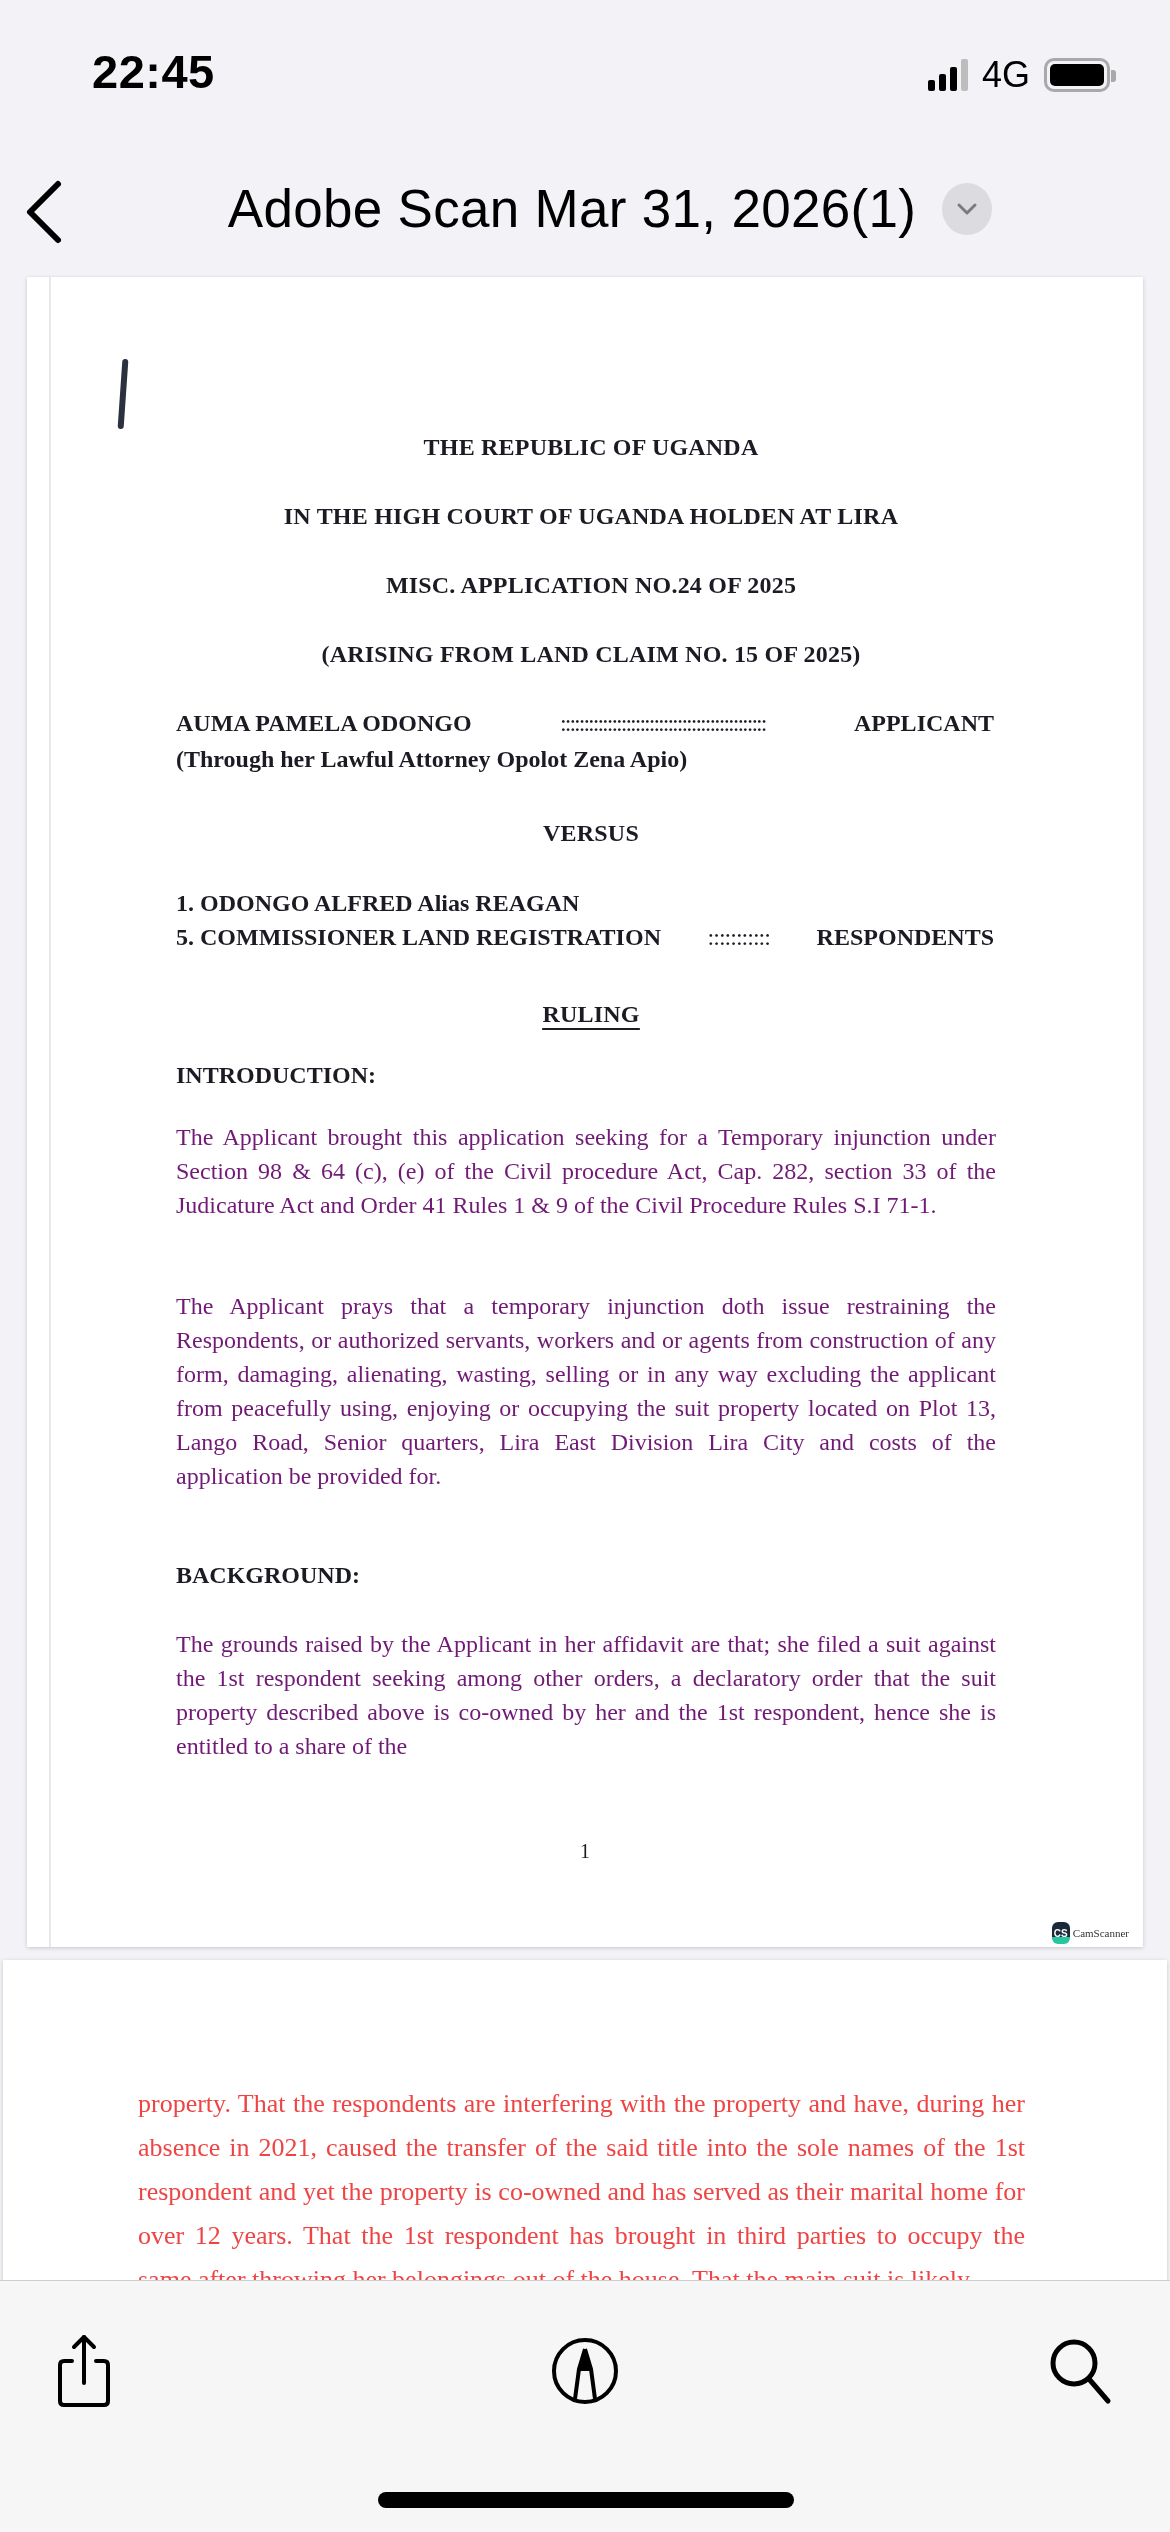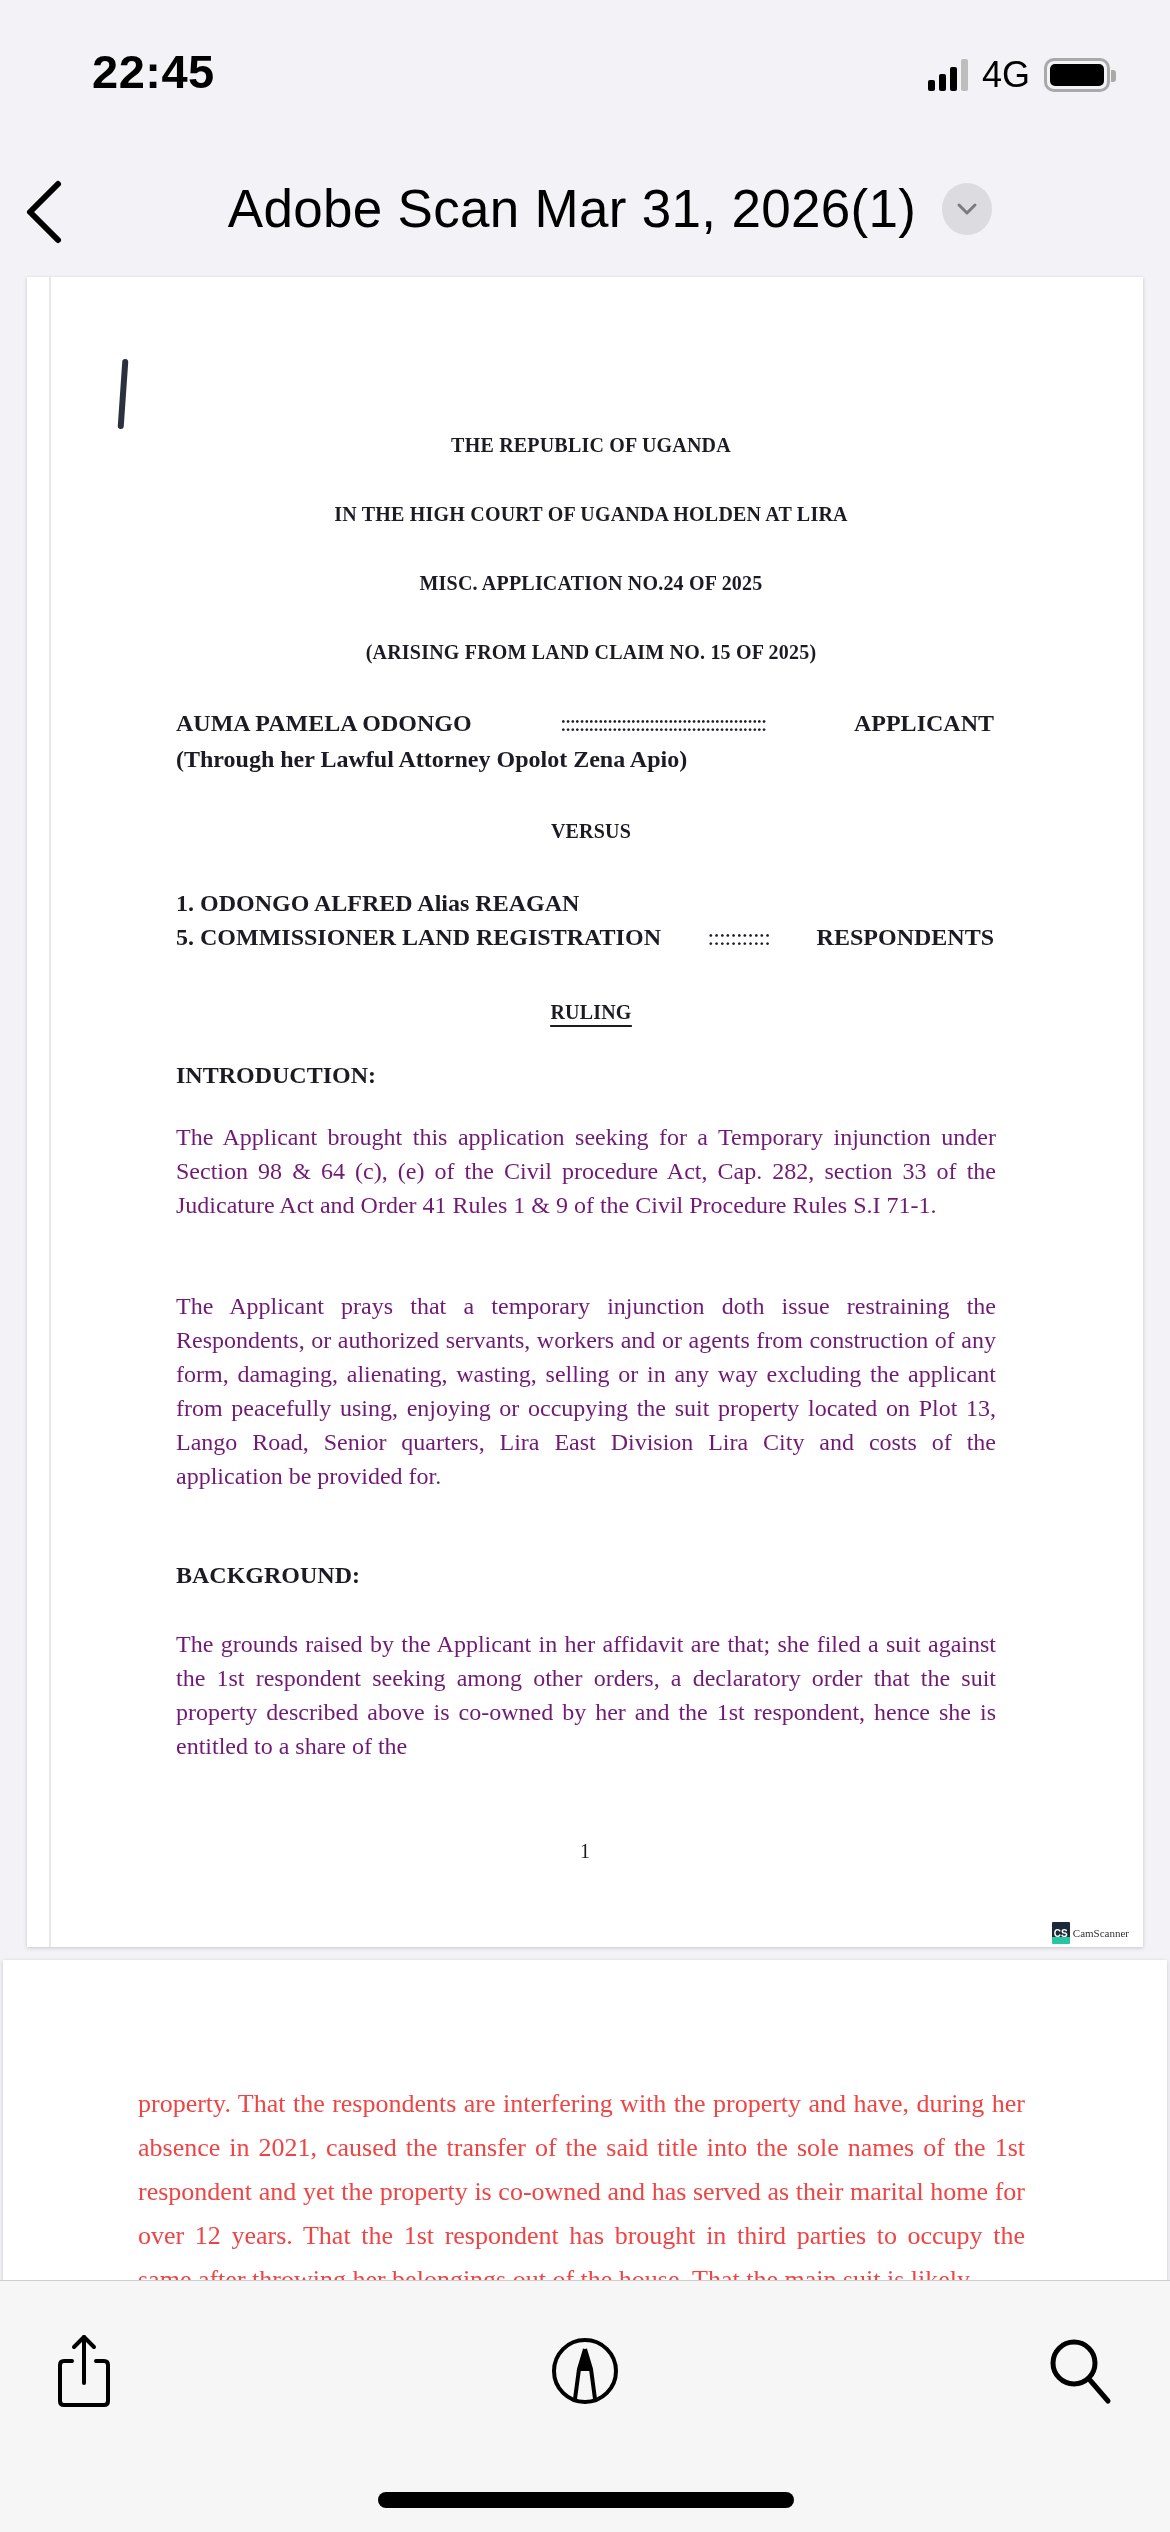--- a/index.html
+++ b/index.html
@@ -28,28 +28,28 @@
     
     .doc-viewport { position: absolute; top: 275px; left: 0; width: 1170px; height: 2005px; overflow: hidden; }
     .page { position: absolute; background: #fff; box-shadow: 0 1px 4px rgba(0,0,0,0.18); }
     .page-1 { left: 27px; top: 2px; width: 1116px; height: 1670px; }
     .page-2 { left: 3px; top: 1685px; width: 1164px; height: 400px; }
     .scan-edge { position: absolute; left: 22px; top: 0; width: 2px; height: 100%; background: #e8e8e8; }
 
     .doc-text { font-family: "Liberation Serif", serif; color: #1b1b24; }
     .hw-mark { position: absolute; left: 93px; top: 82px; width: 6px; height: 70px; background: #2c3140; border-radius: 3px; transform: rotate(4deg); }
 
-    .center-line { position: absolute; left: 0; width: 100%; text-align: center; font-weight: bold; font-size: 20px; letter-spacing: 0.2px; padding-left: 12px; }
+    .center-line { position: absolute; left: 0; width: 100%; text-align: center; font-weight: bold; font-size: 24px; letter-spacing: 0.2px; padding-left: 12px; }
     .bold-line { position: absolute; left: 149px; font-weight: bold; font-size: 24px; white-space: nowrap; }
     .bold-line.right-just { width: 818px; display: flex; justify-content: space-between; }
     .ruling { text-decoration: underline; text-underline-offset: 6px; margin-top: 8px; }
     .para { position: absolute; left: 149px; width: 820px; font-size: 24px; line-height: 34px; text-align: justify; color: #701a75; }
     .page-num { position: absolute; left: 0; width: 100%; text-align: center; font-size: 20px; top: 1563px; }
     .camscanner { position: absolute; right: 14px; top: 1645px; display: flex; align-items: center; gap: 3px; }
-    .cs-logo { width: 18px; height: 22px; background: linear-gradient(#1b2a3a 70%, #27c6a0 70%); color: #fff; font-family: "Liberation Sans", sans-serif; font-size: 10px; font-weight: bold; display: flex; align-items: center; justify-content: center; border-radius: 1px; }
+    .cs-logo { width: 18px; height: 22px; background: linear-gradient(#1b2a3a 70%, #27c6a0 70%); color: #fff; font-family: "Liberation Sans", sans-serif; font-size: 10px; font-weight: bold; display: flex; align-items: center; justify-content: center; border-radius: 6px; }
     .cs-text { font-family: "Liberation Serif", serif; font-size: 11px; color: #333; }
 
     .para-2 { position: absolute; left: 135px; width: 887px; font-size: 26px; line-height: 44px; text-align: justify; color: #ef4444; top: 122px; }
 
     
     .toolbar { position: absolute; left: 0; top: 2280px; width: 1170px; height: 252px; background: #f6f6f6; border-top: 1px solid #cfcfcf; }
     .tb-btn { position: absolute; top: 50px; width: 80px; height: 80px; display: flex; align-items: center; justify-content: center; cursor: pointer; }
     .home-indicator { position: absolute; left: 378px; top: 2492px; width: 416px; height: 16px; background: #000; border-radius: 8px; }
   </style>
 </head>

